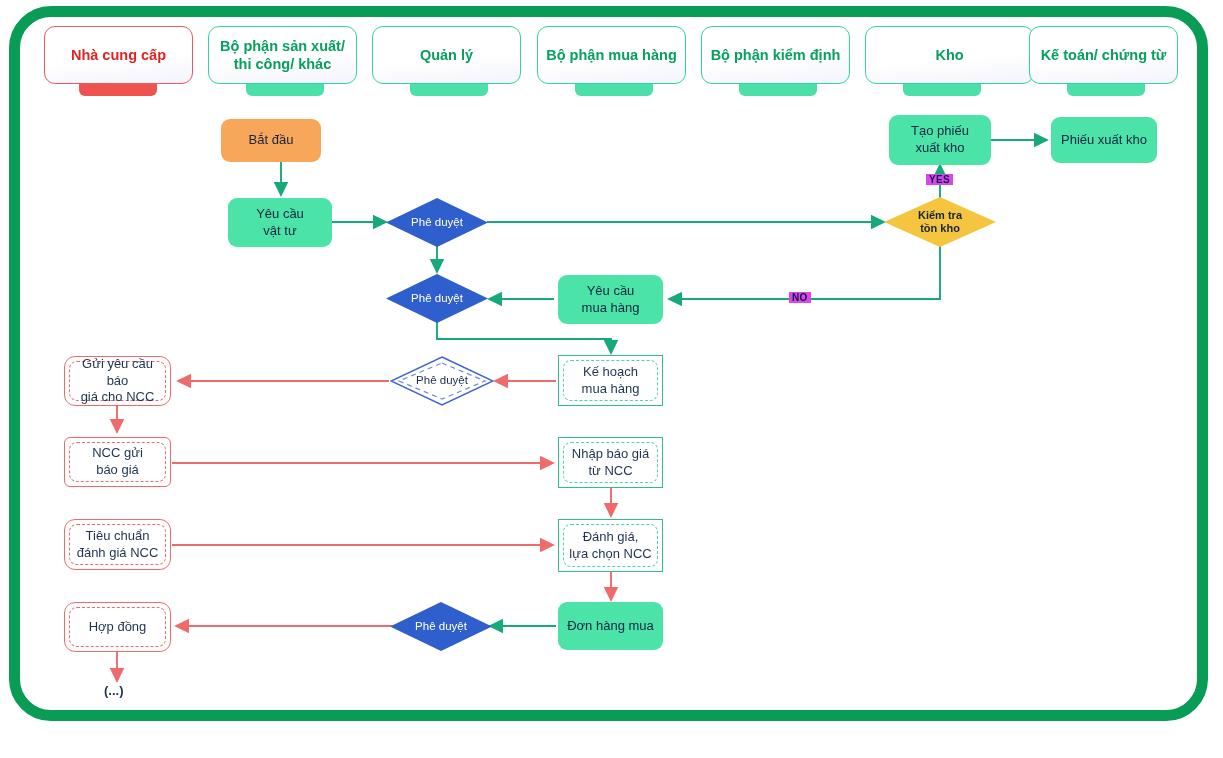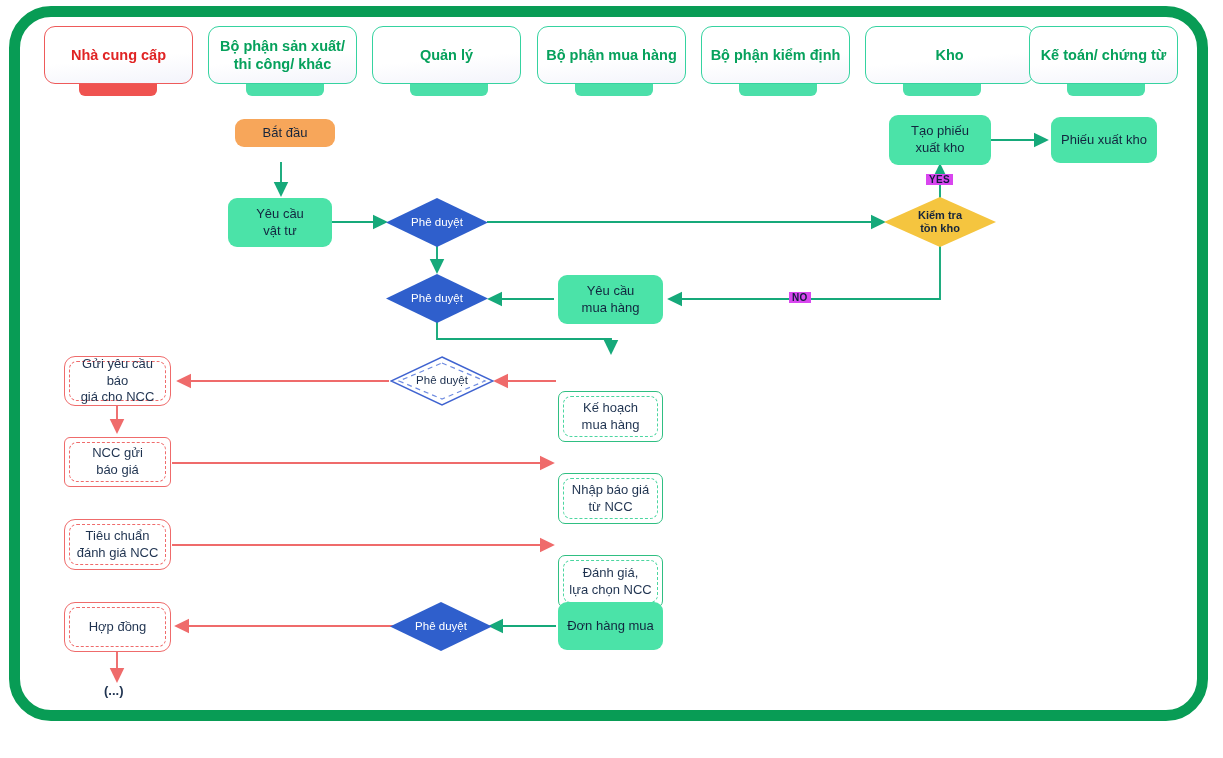--- a/index.html
+++ b/index.html
@@ -41,21 +41,21 @@
 
   
   .n-dash-red{
     background:#fff;border:1.4px solid #EF6B6B;border-radius:11px;color:#1F3350;
   }
   .n-dash-red::after{
     content:"";position:absolute;left:4px;top:4px;right:4px;bottom:4px;
     border:1.3px dashed #EF6B6B;border-radius:8px;pointer-events:none;
   }
   .n-dash-green{
-    background:#fff;border:1.4px solid #2FBF82;border-radius:7px;color:#1F3350;margin-top:36px;
+    background:#fff;border:1.4px solid #2FBF82;border-radius:0;color:#1F3350;
   }
   .n-dash-green::after{
     content:"";position:absolute;left:4px;top:4px;right:4px;bottom:4px;
     border:1.3px dashed #4BD6A0;border-radius:8px;pointer-events:none;
   }
   .n-label{position:relative;z-index:2;padding:0 5px;}
 
   
   .diamond{position:absolute;z-index:5;}
   .diamond .shape{position:absolute;left:0;top:0;width:100%;height:100%;}
@@ -159,21 +159,21 @@
     <path d="M611,572 L611,600" stroke="#EF6B6B" marker-end="url(#ared)"></path>
 
     <path d="M556,626 L490,626" stroke="#16A97A" marker-end="url(#agreen)"></path>
 
     <path d="M393,626 L176,626" stroke="#EF6B6B" marker-end="url(#ared)"></path>
 
     <path d="M117,652 L117,681" stroke="#EF6B6B" marker-end="url(#ared)"></path>
   </g>
 </svg>
 
-<div class="node n-orange" style="left:235px;top:119px;width:100px;height:28px;">
+<div class="node n-orange" style="left:221px;top:119px;width:100px;height:43px;">
   <span class="n-label">Bắt đầu</span>
 </div>
 
 <div class="node n-fill-green" style="left:228px;top:198px;width:104px;height:49px;">
   <span class="n-label">Yêu cầu<br>vật tư</span>
 </div>
 
 <div class="node n-fill-green" style="left:889px;top:115px;width:102px;height:50px;">
   <span class="n-label">Tạo phiếu<br>xuất kho</span>
 </div>

